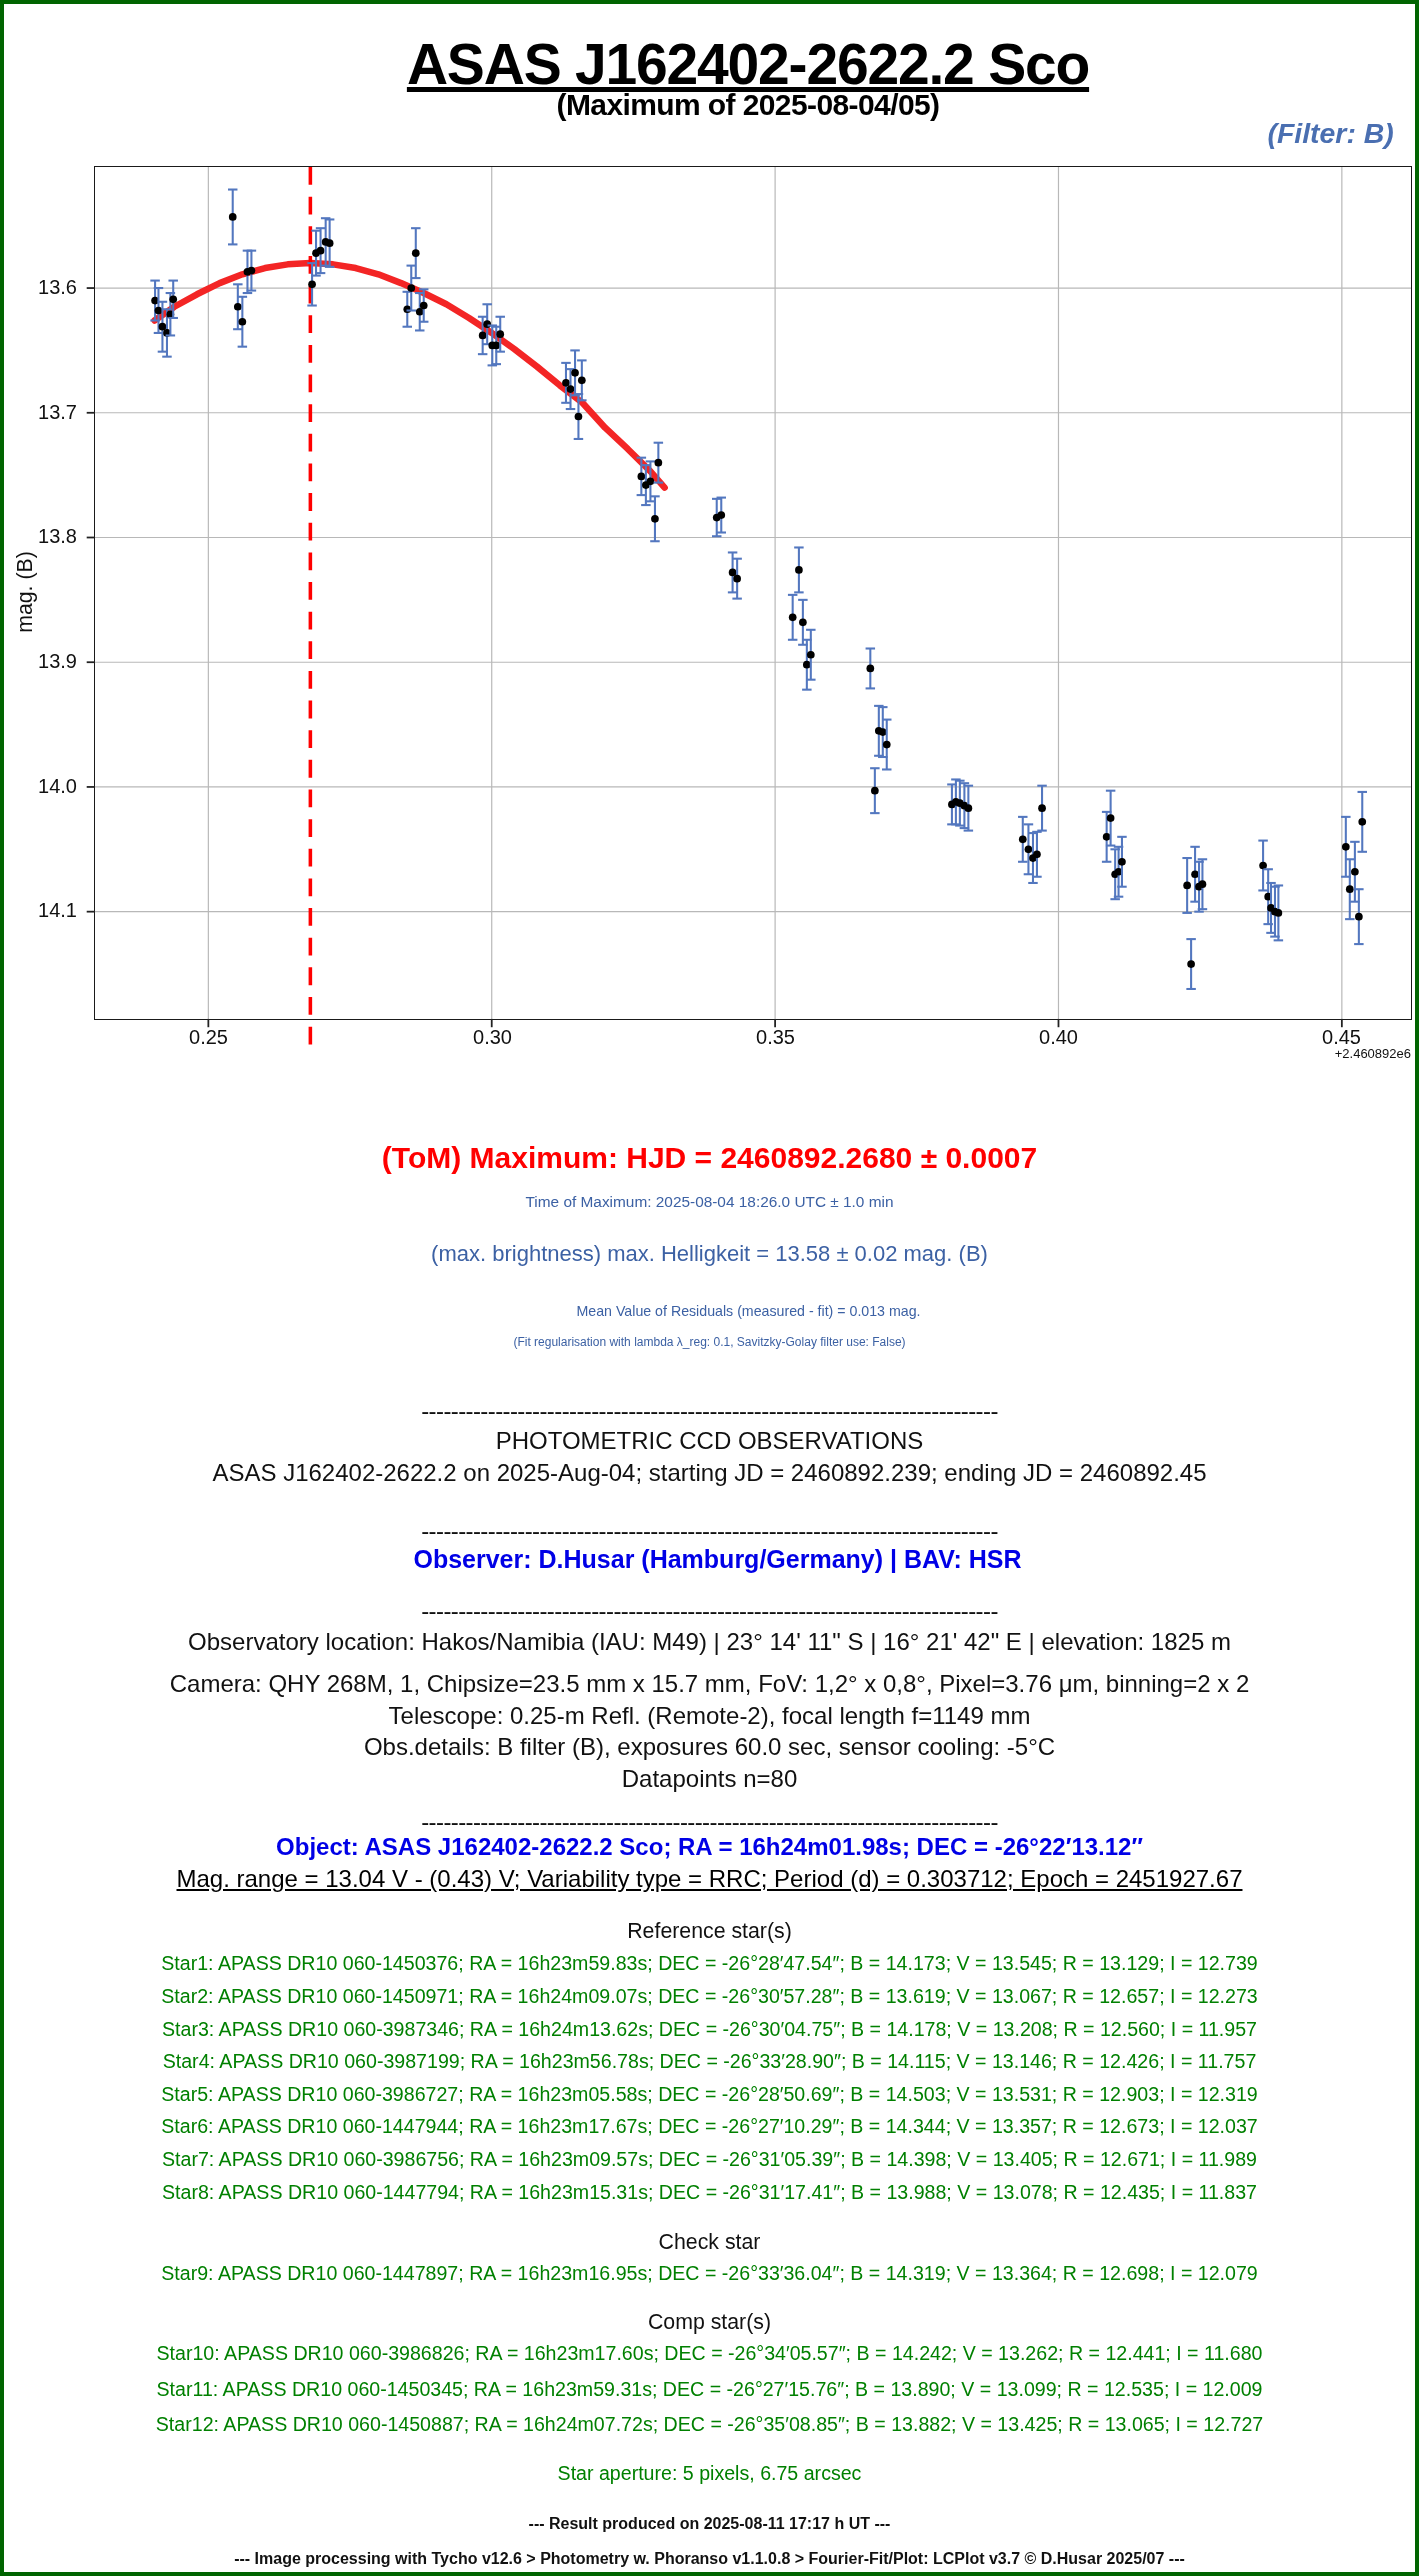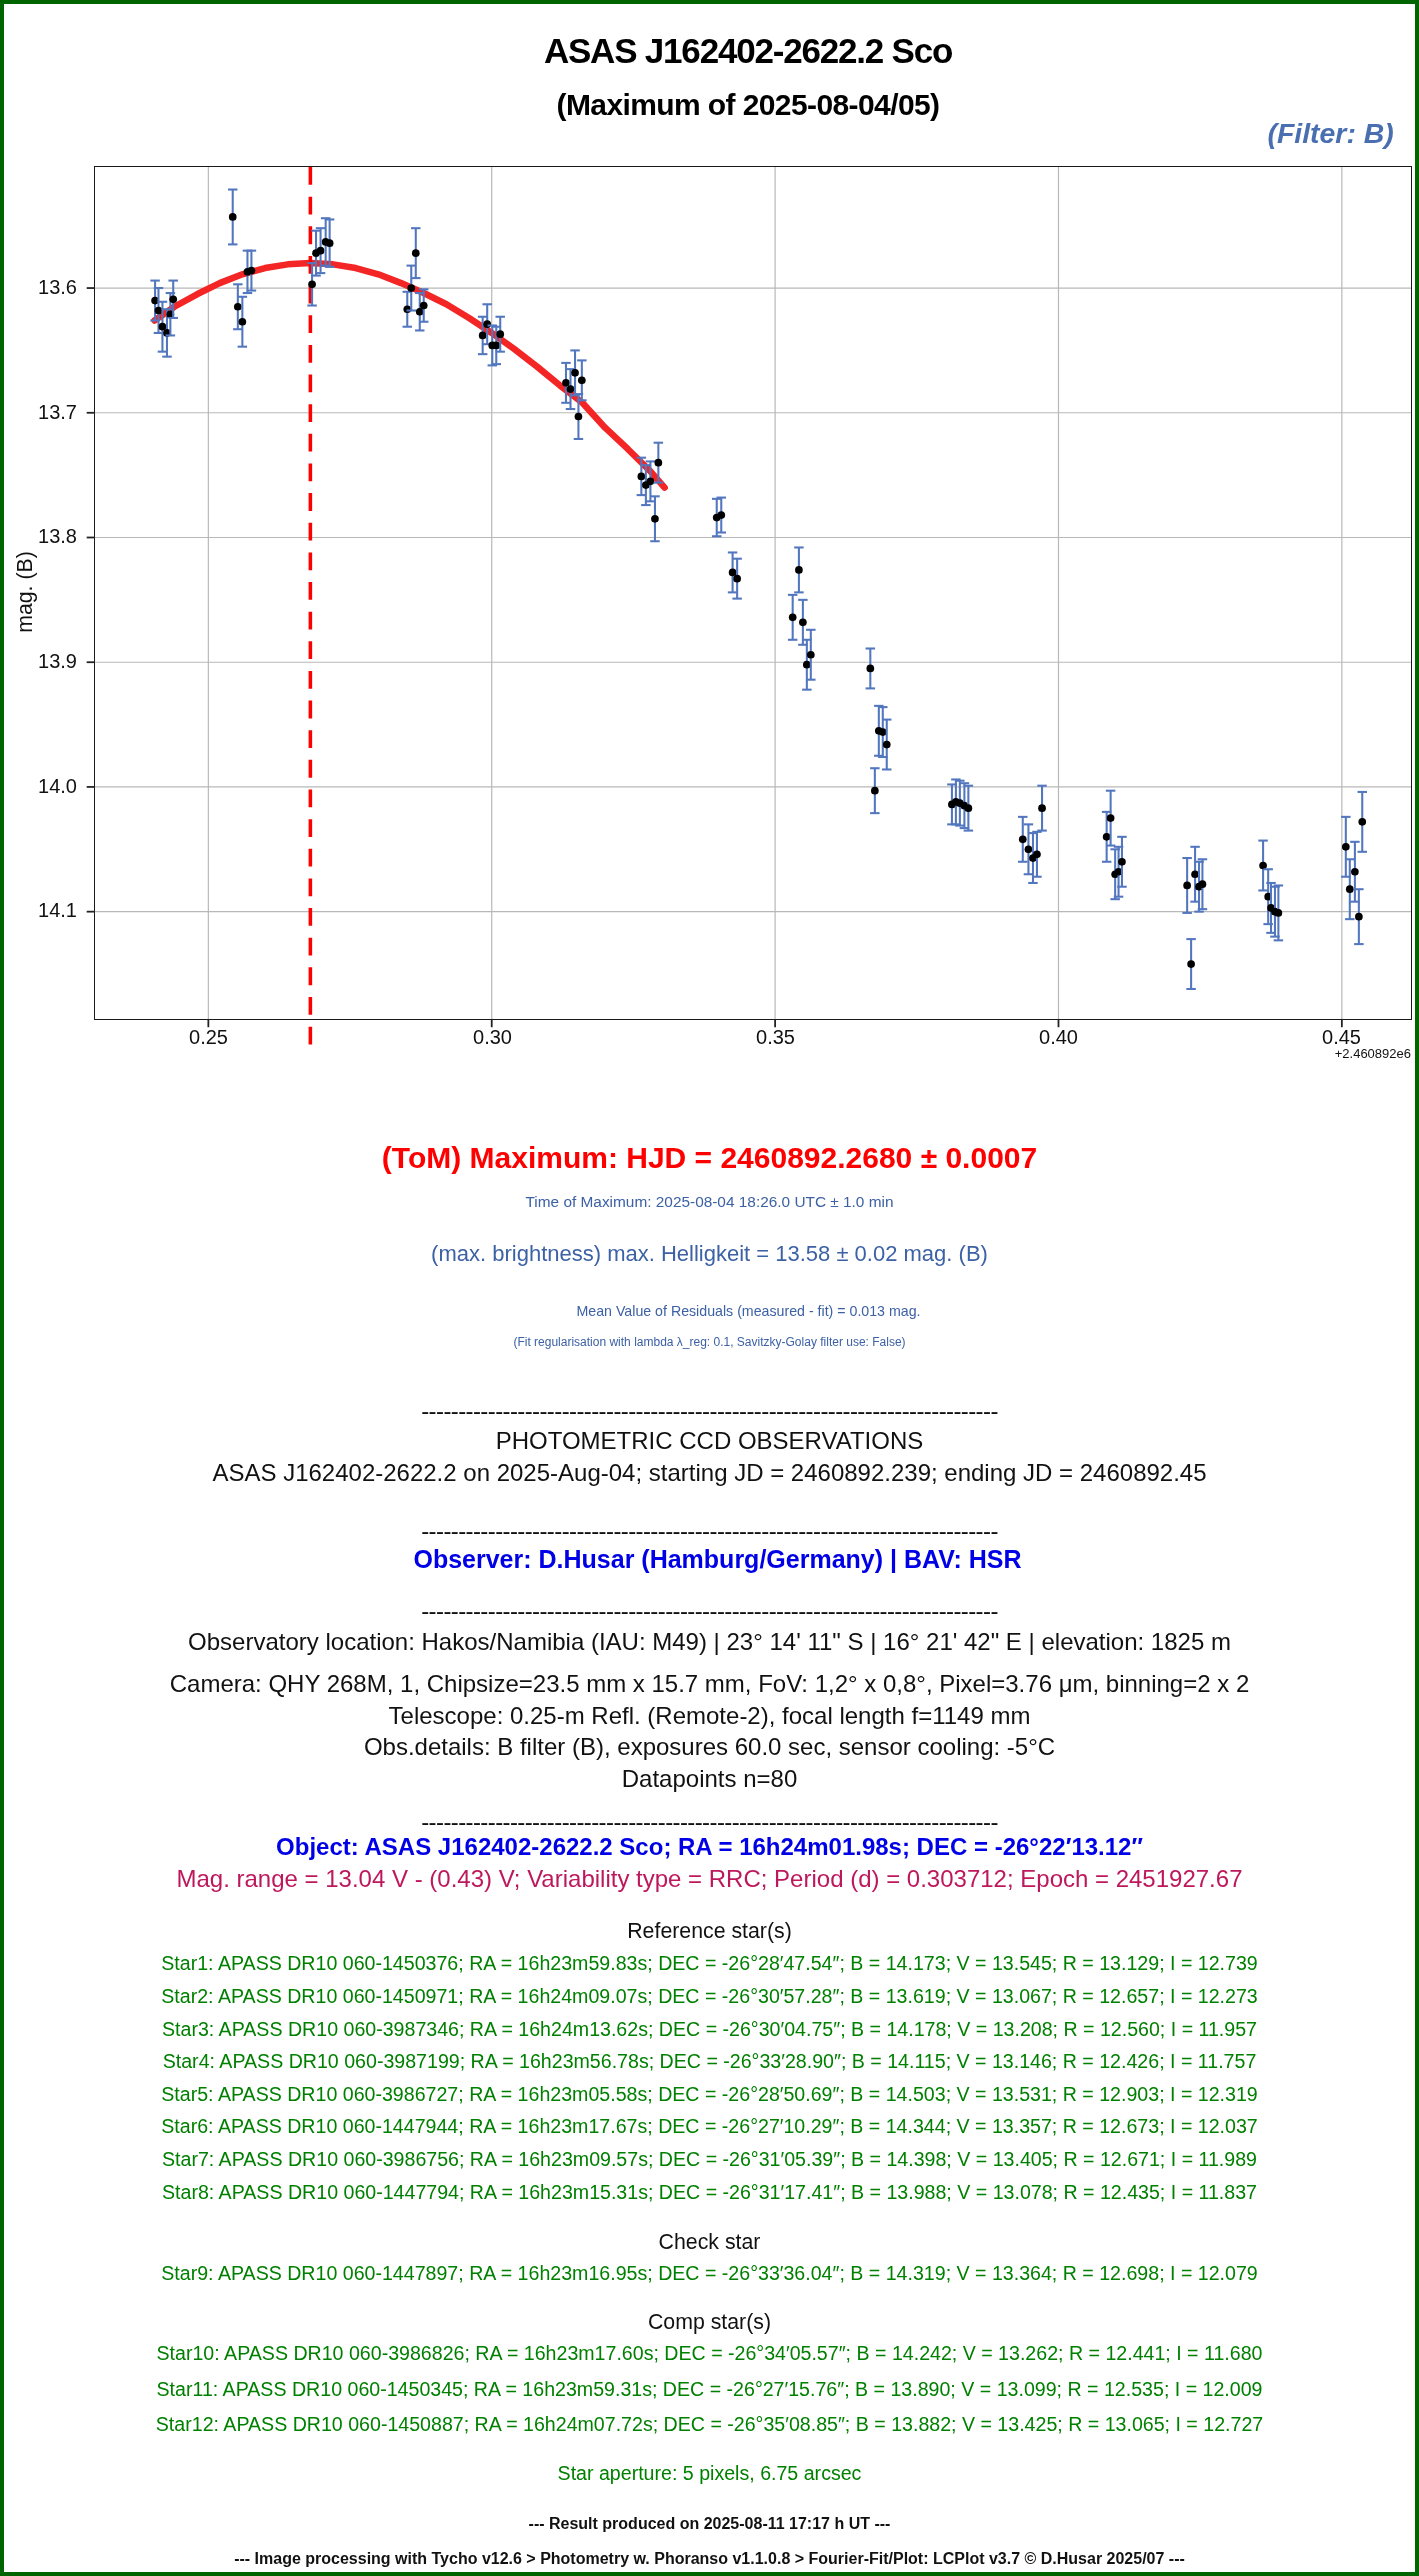--- a/index.html
+++ b/index.html
@@ -1,21 +1,21 @@
 <!DOCTYPE html>
 <html style="font-size:9.5px"><head>
 <meta charset="utf-8">
 <style>
   html,body{margin:0;padding:0;background:#ffffff;}
   body{width:1419px;height:2576px;position:relative;font-family:"Liberation Sans",sans-serif;
        border:4.1px solid #006400;box-sizing:border-box;overflow:hidden;}
   .center-line{position:absolute;left:0;width:100%;text-align:center;white-space:nowrap;}
   .plot-center{position:absolute;left:86px;width:1316px;text-align:center;white-space:nowrap;}
 
-  .title{top:27px;font-size:35px;font-weight:bold;color:#000;letter-spacing:-1.2px;}
+  .title{top:27px;font-size:57px;font-weight:bold;color:#000;letter-spacing:-1.2px;text-decoration:underline;}
   .subtitle{top:84px;font-size:30px;font-weight:bold;color:#000;letter-spacing:-0.6px;}
   .filter-note{top:113px;right:21.3px;position:absolute;font-size:28.4px;font-weight:bold;font-style:italic;color:#4a6fb1;}
 
   #plot-area{position:absolute;left:90px;top:162px;width:1316px;height:852px;
              border:1.5px solid #1a1a1a;background:#fff;}
   #plot-svg{position:absolute;left:0;top:0;overflow:visible;}
   .xtick{position:absolute;top:859px;width:83px;margin-left:-41px;text-align:center;
          font-size:20px;color:#111;}
   .ytick{position:absolute;left:-95px;width:77px;text-align:right;font-size:20px;color:#111;}
   .ylabel{position:absolute;left:-158px;top:412px;width:178px;height:26px;text-align:center;
@@ -42,21 +42,21 @@
   .fitreg{top:1331px;font-size:12px;color:#3c61a4;}
 
   .sep{font-size:24px;color:#111;letter-spacing:-0.6px;}
   .blk{font-size:24px;color:#111;}
   .sep1{top:1393px;} .photom{top:1423px;} .asasline{top:1455px;} .sep2{top:1513px;}
   .observer{top:1541px;font-size:25px;font-weight:bold;color:#0000e6;padding-left:8px;}
   .sep3{top:1593px;}
   .obsloc{top:1624px;} .camera{top:1666px;} .telescope{top:1698px;} .obsdet{top:1729px;} .datapts{top:1761px;}
   .sep4{top:1804px;}
   .object{top:1829px;font-size:24px;font-weight:bold;color:#0000e6;}
-  .magrange{top:1861px;font-size:24px;color:#be185d;}
+  .magrange{top:1861px;font-size:24px;color:#000000;text-decoration:underline;}
   .subhead{font-size:21.3px;color:#111;}
   .refhead{top:1915px;} .checkhead{top:2226px;} .comphead{top:2306px;}
   .star{font-size:19.6px;color:#008000;}
   .aperture{top:2458px;font-size:19.6px;color:#008000;}
   .footer{font-size:16px;font-weight:bold;color:#111;}
   .footer1{top:2511px;} .footer2{top:2546px;}
 </style>
 </head>
 <body>
 

